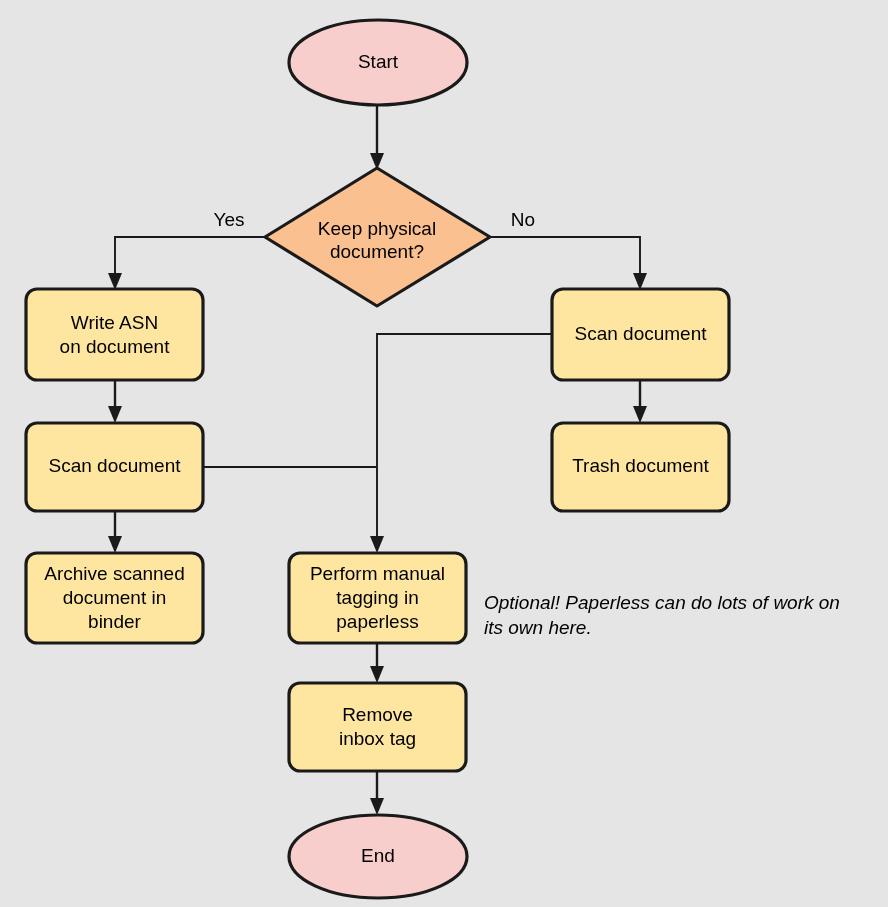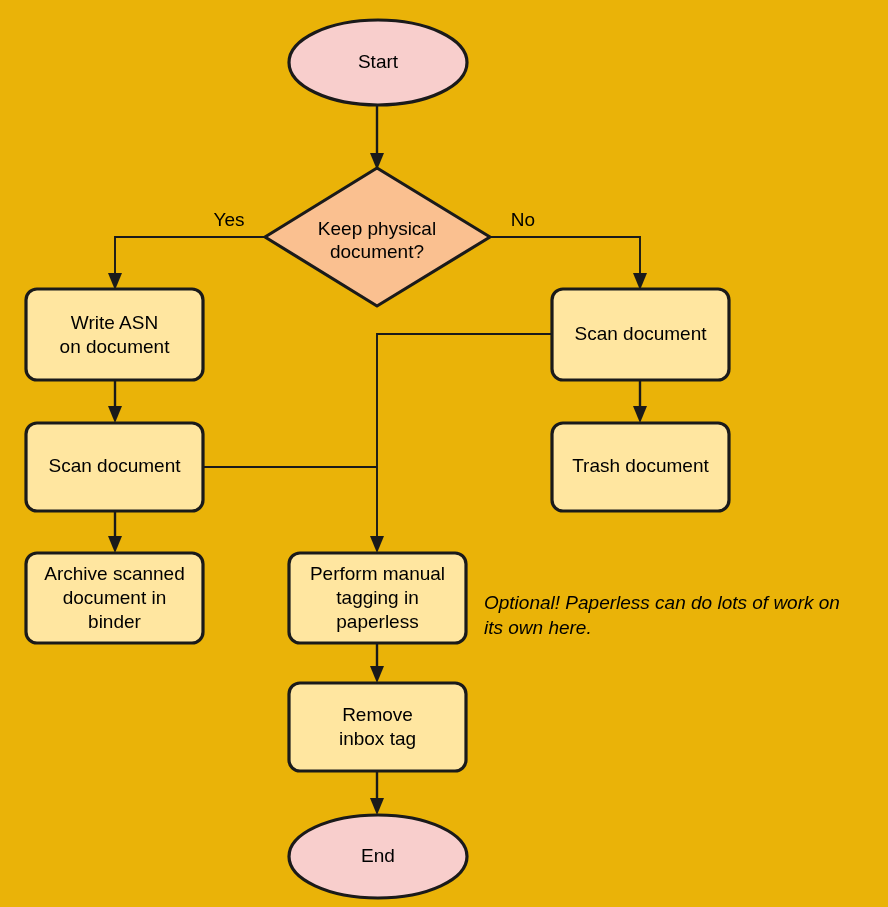--- a/index.html
+++ b/index.html
@@ -1,19 +1,19 @@
 <!DOCTYPE html>
 <html><head>
 <meta charset="utf-8">
 <title>Paperless document workflow flowchart</title>
 <style>
   html,body{margin:0;padding:0;background:#ffffff;}
   body{width:888px;height:907px;overflow:hidden;
        font-family:"Liberation Sans","DejaVu Sans",sans-serif;}
-  #stage{position:relative;width:888px;height:907px;background:#eab308;}
+  #stage{position:relative;width:888px;height:907px;background:#e5e5e5;}
   svg#flow{position:absolute;left:0;top:0;width:888px;height:907px;}
   .node-label{
       font-family:"Liberation Sans","DejaVu Sans",sans-serif;
       font-size:19px;fill:#000000;text-anchor:middle;
       dominant-baseline:middle;}
   .edge-label{
       font-family:"Liberation Sans","DejaVu Sans",sans-serif;
       font-size:19px;fill:#000000;text-anchor:middle;
       dominant-baseline:middle;}
   .note-text{

